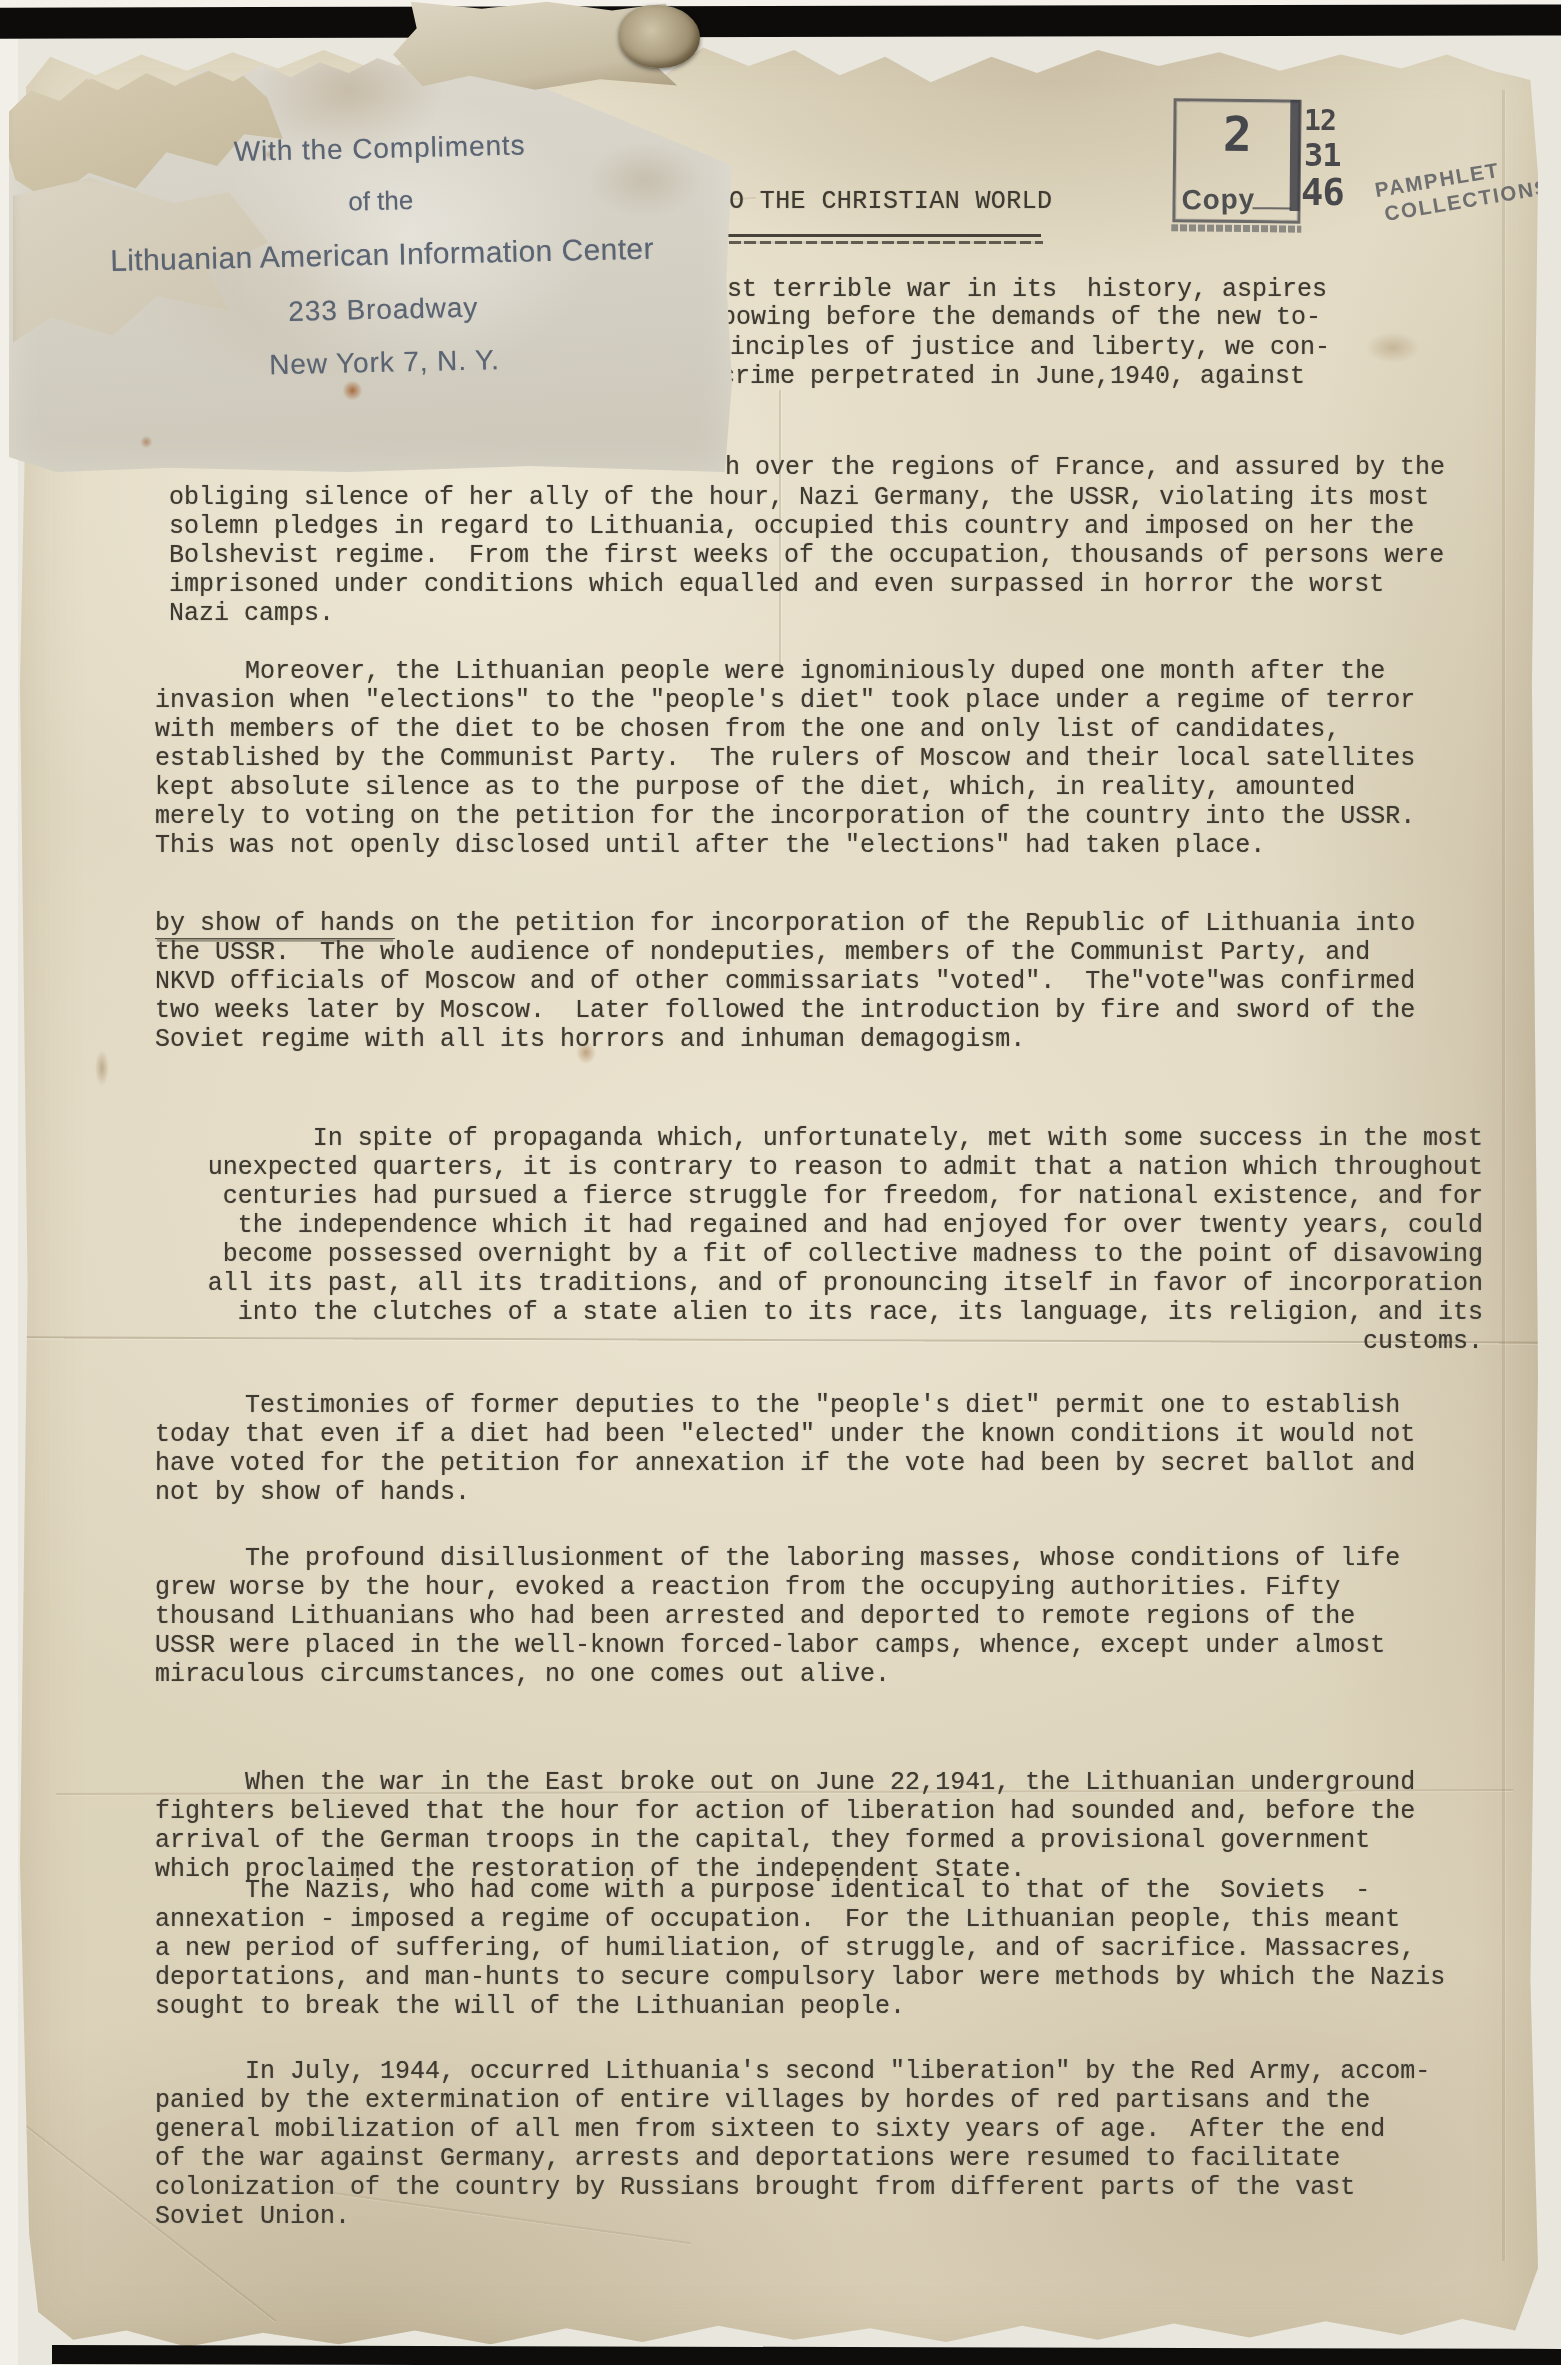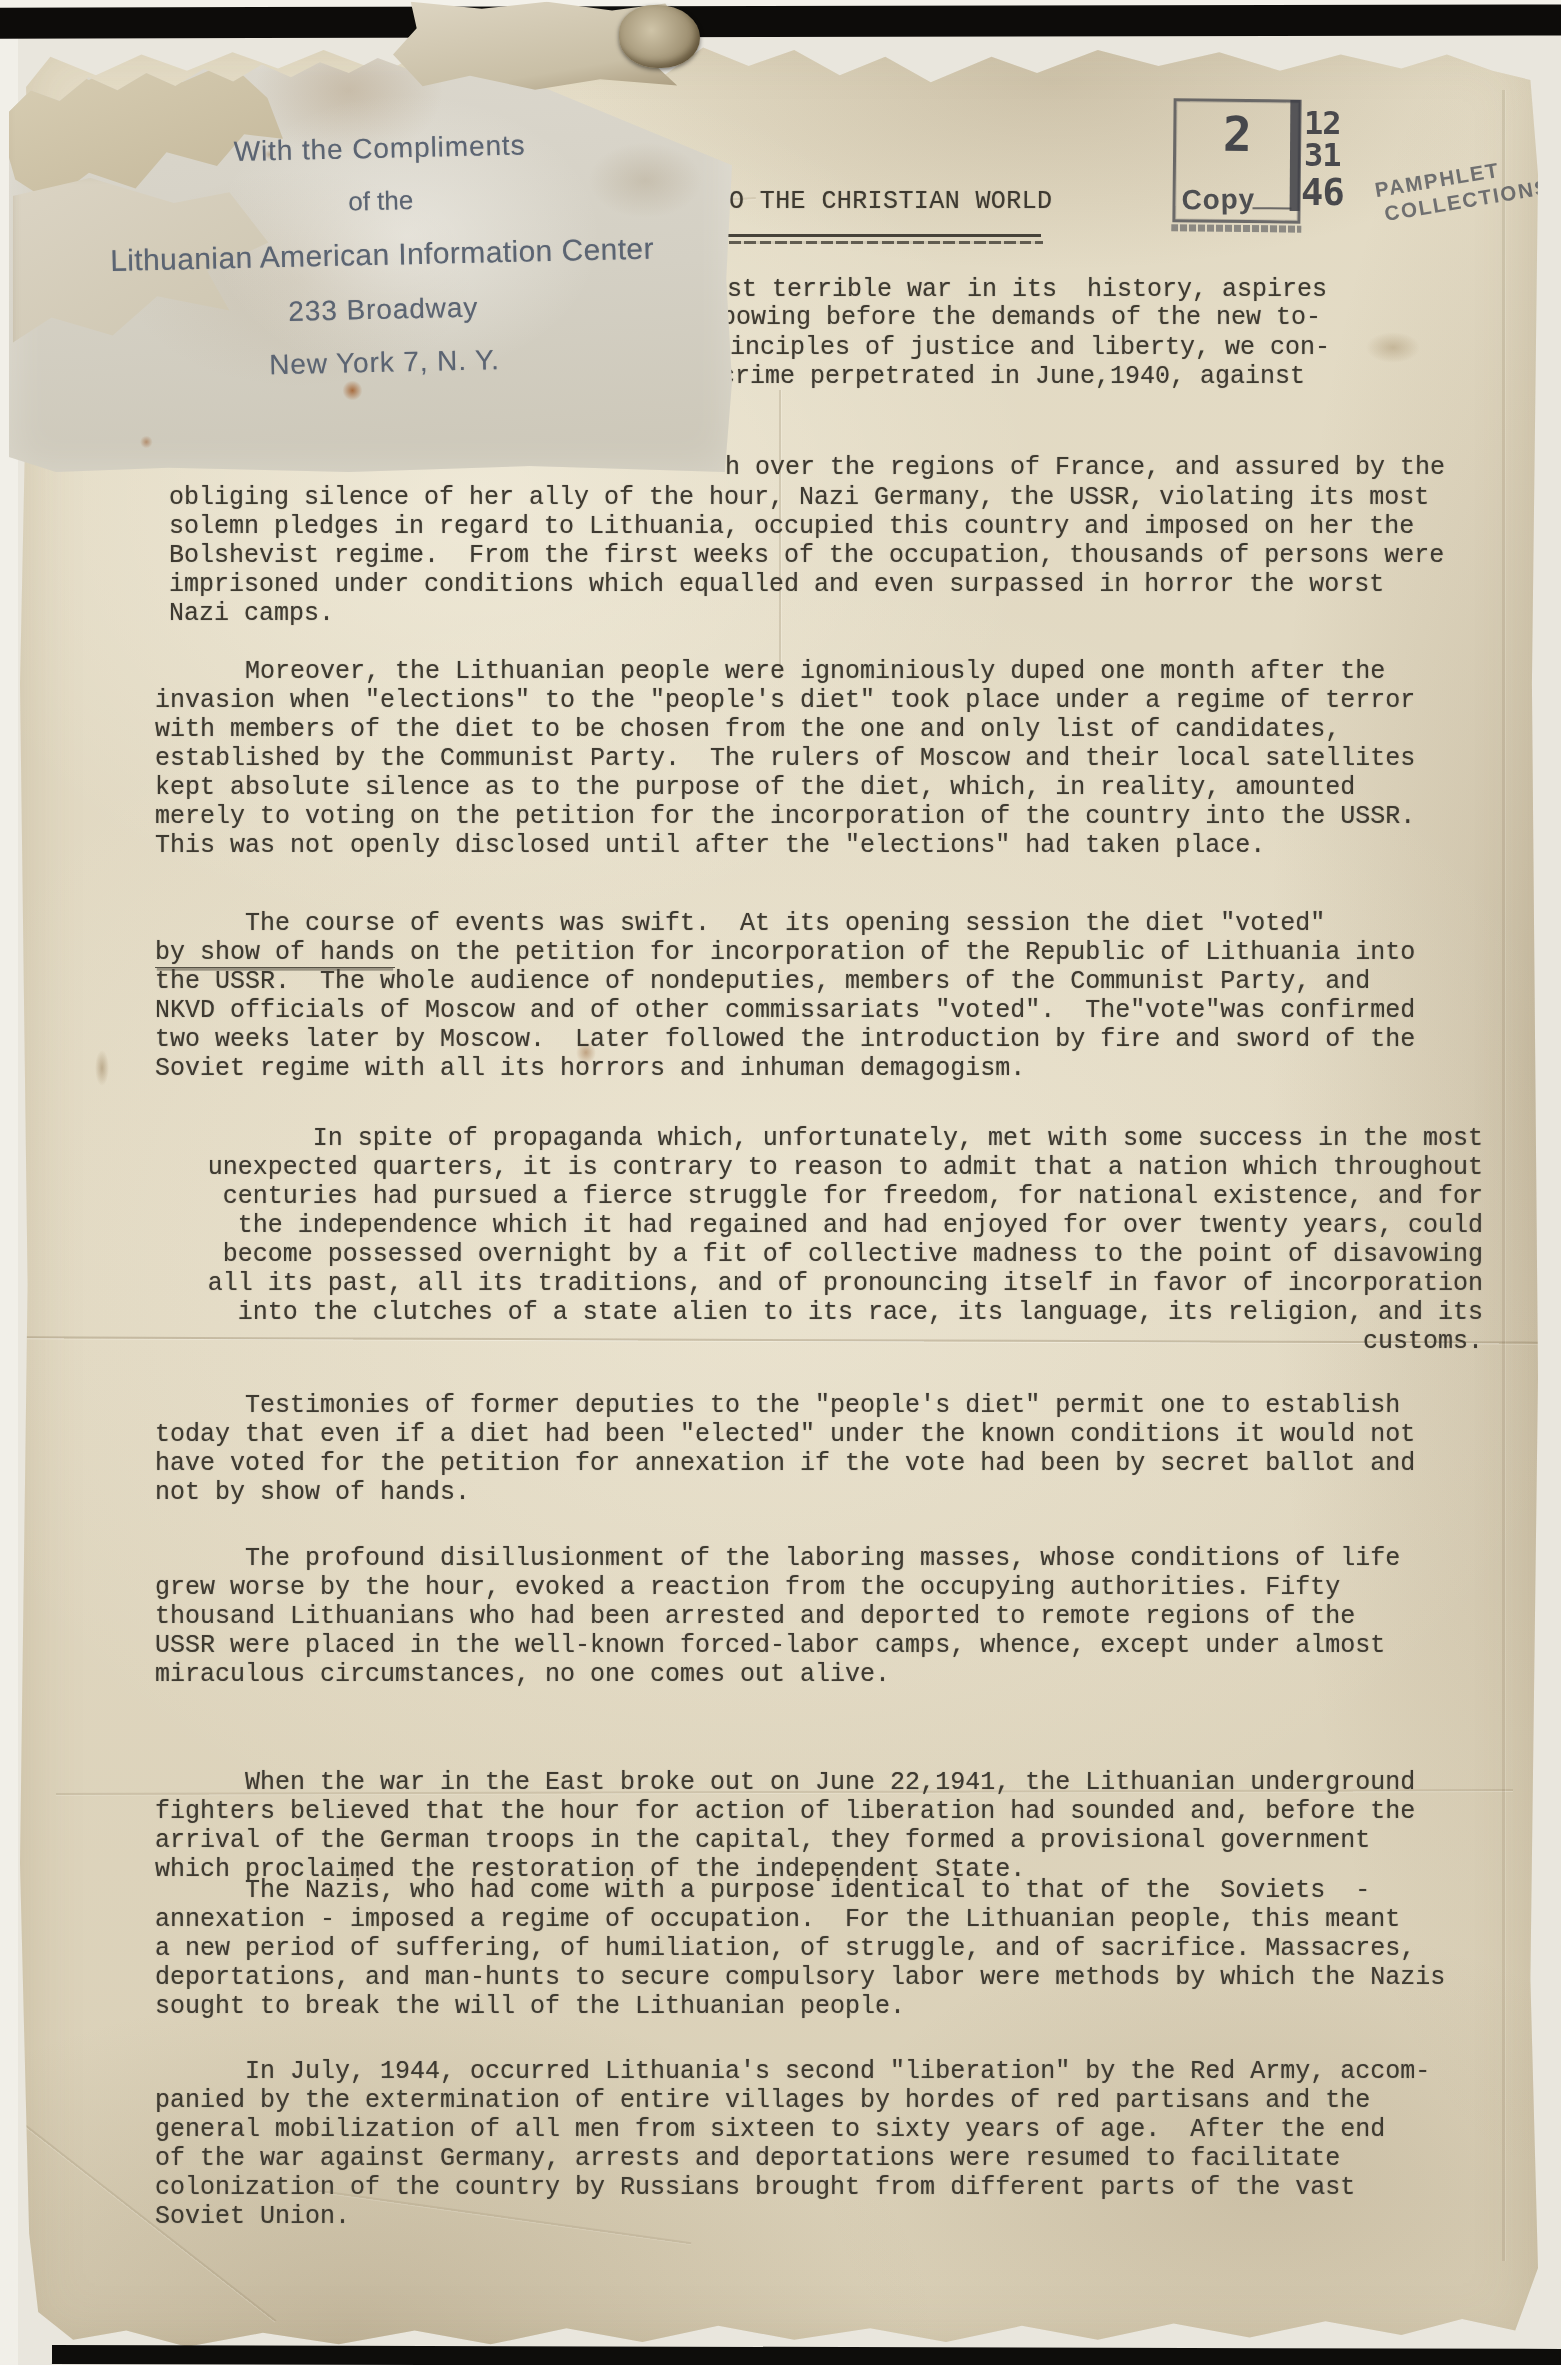--- a/index.html
+++ b/index.html
@@ -160,22 +160,21 @@
 Nazi camps.</p>
 
     <p class="typed para" style="top:621px;">      Moreover, the Lithuanian people were ignominiously duped one month after the
 invasion when "elections" to the "people's diet" took place under a regime of terror
 with members of the diet to be chosen from the one and only list of candidates,
 established by the Communist Party.  The rulers of Moscow and their local satellites
 kept absolute silence as to the purpose of the diet, which, in reality, amounted
 merely to voting on the petition for the incorporation of the country into the USSR.
 This was not openly disclosed until after the "elections" had taken place.</p>
 
-    <p class="typed para" style="top:873px;"><span>      The course of events was swift.  At its opening session the diet "voted"
-</span><span class="uline">by show of hands</span><span> on the petition for incorporation of the Republic of Lithuania into
+    <p class="typed para" style="top:873px;"><span class="uline">by show of hands</span><span> on the petition for incorporation of the Republic of Lithuania into
 the USSR.  The whole audience of nondeputies, members of the Communist Party, and
 NKVD officials of Moscow and of other commissariats "voted".  The"vote"was confirmed
 two weeks later by Moscow.  Later followed the introduction by fire and sword of the
 Soviet regime with all its horrors and inhuman demagogism.</span></p>
 
     <p class="typed para" style="top:1088px;text-align:right;">      In spite of propaganda which, unfortunately, met with some success in the most
 unexpected quarters, it is contrary to reason to admit that a nation which throughout
 centuries had pursued a fierce struggle for freedom, for national existence, and for
 the independence which it had regained and had enjoyed for over twenty years, could
 become possessed overnight by a fit of collective madness to the point of disavowing
@@ -206,21 +205,21 @@
 of the war against Germany, arrests and deportations were resumed to facilitate
 colonization of the country by Russians brought from different parts of the vast
 Soviet Union.</p>
 
     <div class="copy-box">
       <div class="copy-num">2</div>
       <div class="copy-label">Copy</div>
       <div class="copy-uline"></div>
     </div>
     <div class="date-bar"></div>
-    <div class="date-num" style="left:1284px;top:68px;font-size:32px;">12</div>
+    <div class="date-num" style="left:1284px;top:68px;font-size:28px;">12</div>
     <div class="date-num" style="left:1284px;top:100px;font-size:32px;">31</div>
     <div class="date-num" style="left:1281px;top:135px;font-size:37px;">46</div>
     <div class="pamphlet"><span>PAMPHLET</span><span class="l2">COLLECTIONS</span></div>
   </div>
 
   <div class="slip">
     <div class="flap flap1"></div>
     <div class="flap flap2"></div>
     <div class="slip-text">
       <p class="slip-l s1">With the Compliments</p>

